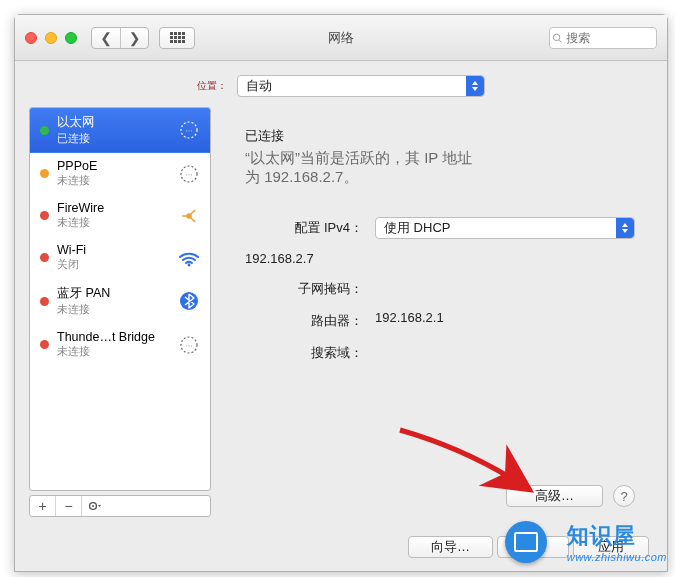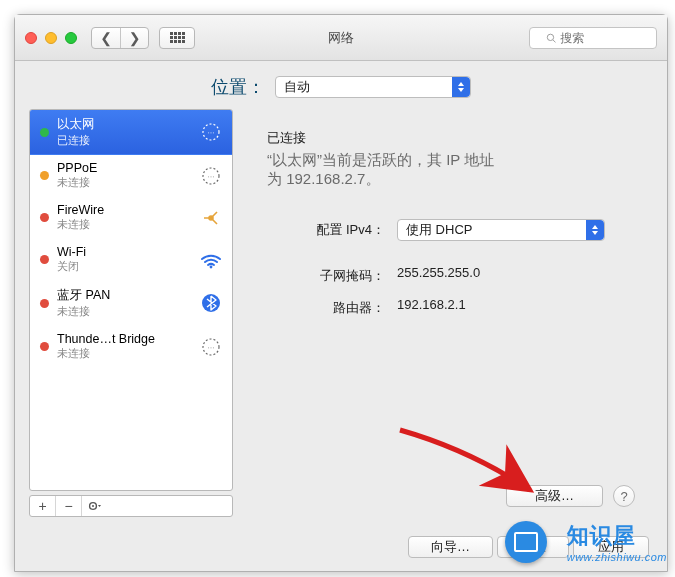--- a/index.html
+++ b/index.html
@@ -54,31 +54,31 @@
   }
   .grid-icon { display:grid; grid-template-columns:repeat(4,3px); grid-template-rows:repeat(3,3px); gap:1px; }
   .grid-icon span { background:#555; width:3px; height:3px; }
   .wtitle {
     position:absolute; left:0; right:0; text-align:center;
     font-size:13px; color:#4a4a4a; pointer-events:none;
   }
   .searchwrap {
     margin-left:auto; display:flex; align-items:center;
     background:#fff; border:1px solid #c4c4c4; border-radius:4px;
-    height:22px; width:128px; padding:0 16px; color:#9a9a9a;
+    height:22px; width:108px; padding:0 2px; color:#9a9a9a;
   }
   .searchwrap svg { width:12px; height:12px; margin-right:4px; }
   .searchwrap input { border:none; outline:none; font-size:12px; width:100%; background:transparent; }
 
   
   .locrow {
     display:flex; align-items:center; justify-content:center;
     gap:10px; padding: 14px 0 10px;
   }
-  .locrow .lbl { color:#0c4a6e; font-size:18px; }
+  .locrow .lbl { color:#7f1d1d; font-size:10px; }
   .select {
     position:relative; background:#fff; border:1px solid #bdbdbd; border-radius:4px;
     height:22px; display:flex; align-items:center; padding:0 22px 0 8px;
     font-size:13px; color:#222;
   }
   .select .caps {
     position:absolute; right:0; top:0; bottom:0; width:18px;
     background:#2f6fe8; border-radius:0 4px 4px 0;
     display:flex; flex-direction:column; align-items:center; justify-content:center;
   }
@@ -205,21 +205,21 @@
       <svg viewBox="0 0 16 16">
           <circle cx="7" cy="7" r="5" fill="none" stroke="#9a9a9a" stroke-width="1.5"></circle>
           <line x1="11" y1="11" x2="15" y2="15" stroke="#9a9a9a" stroke-width="1.5"></line>
         </svg>
       <input placeholder="搜索" style="">
     </div>
   </div>
 
   <div class="locrow">
     <span class="lbl">位置：</span>
-    <div class="select" style="width:196px">
+    <div class="select" style="width:248px">
       <span>自动</span>
       <div class="caps"></div>
     </div>
   </div>
 
   <div class="content">
 
     <div class="sidebar">
       <div class="sidelist">
 
@@ -336,41 +336,45 @@
           <div>已连接</div>
           <div class="desc">“以太网”当前是活跃的，其 IP 地址为 192.168.2.7。</div>
         </div>
       </div>
 
       <div style="height:18px"></div>
 
       <div class="row">
         <div class="k">配置 IPv4：</div>
         <div class="v">
-          <div class="select" style="width:208px">
+          <div class="select" style="width:260px">
             <span>使用 DHCP</span>
             <div class="caps"></div>
           </div>
         </div>
       </div>
 
       <div class="row">
+        <div class="v">192.168.2.7</div>
       </div>
 
       <div class="row">
         <div class="k">子网掩码：</div>
-        <div class="v">255.255.255.0</div>
       </div>
 
       <div class="row">
         <div class="k">路由器：</div>
         <div class="v">192.168.2.1</div>
       </div>
 
 
+      <div class="row">
+        <div class="k">搜索域：</div>
+        <div class="v placeholder"></div>
+      </div>
 
       <div class="advrow">
         <div class="macbtn">高级…</div>
         <div class="helpbtn">?</div>
       </div>
     </div>
   </div>
 
   <div class="bottombar">
     <div class="macbtn" style="padding:0 22px">向导…</div>

